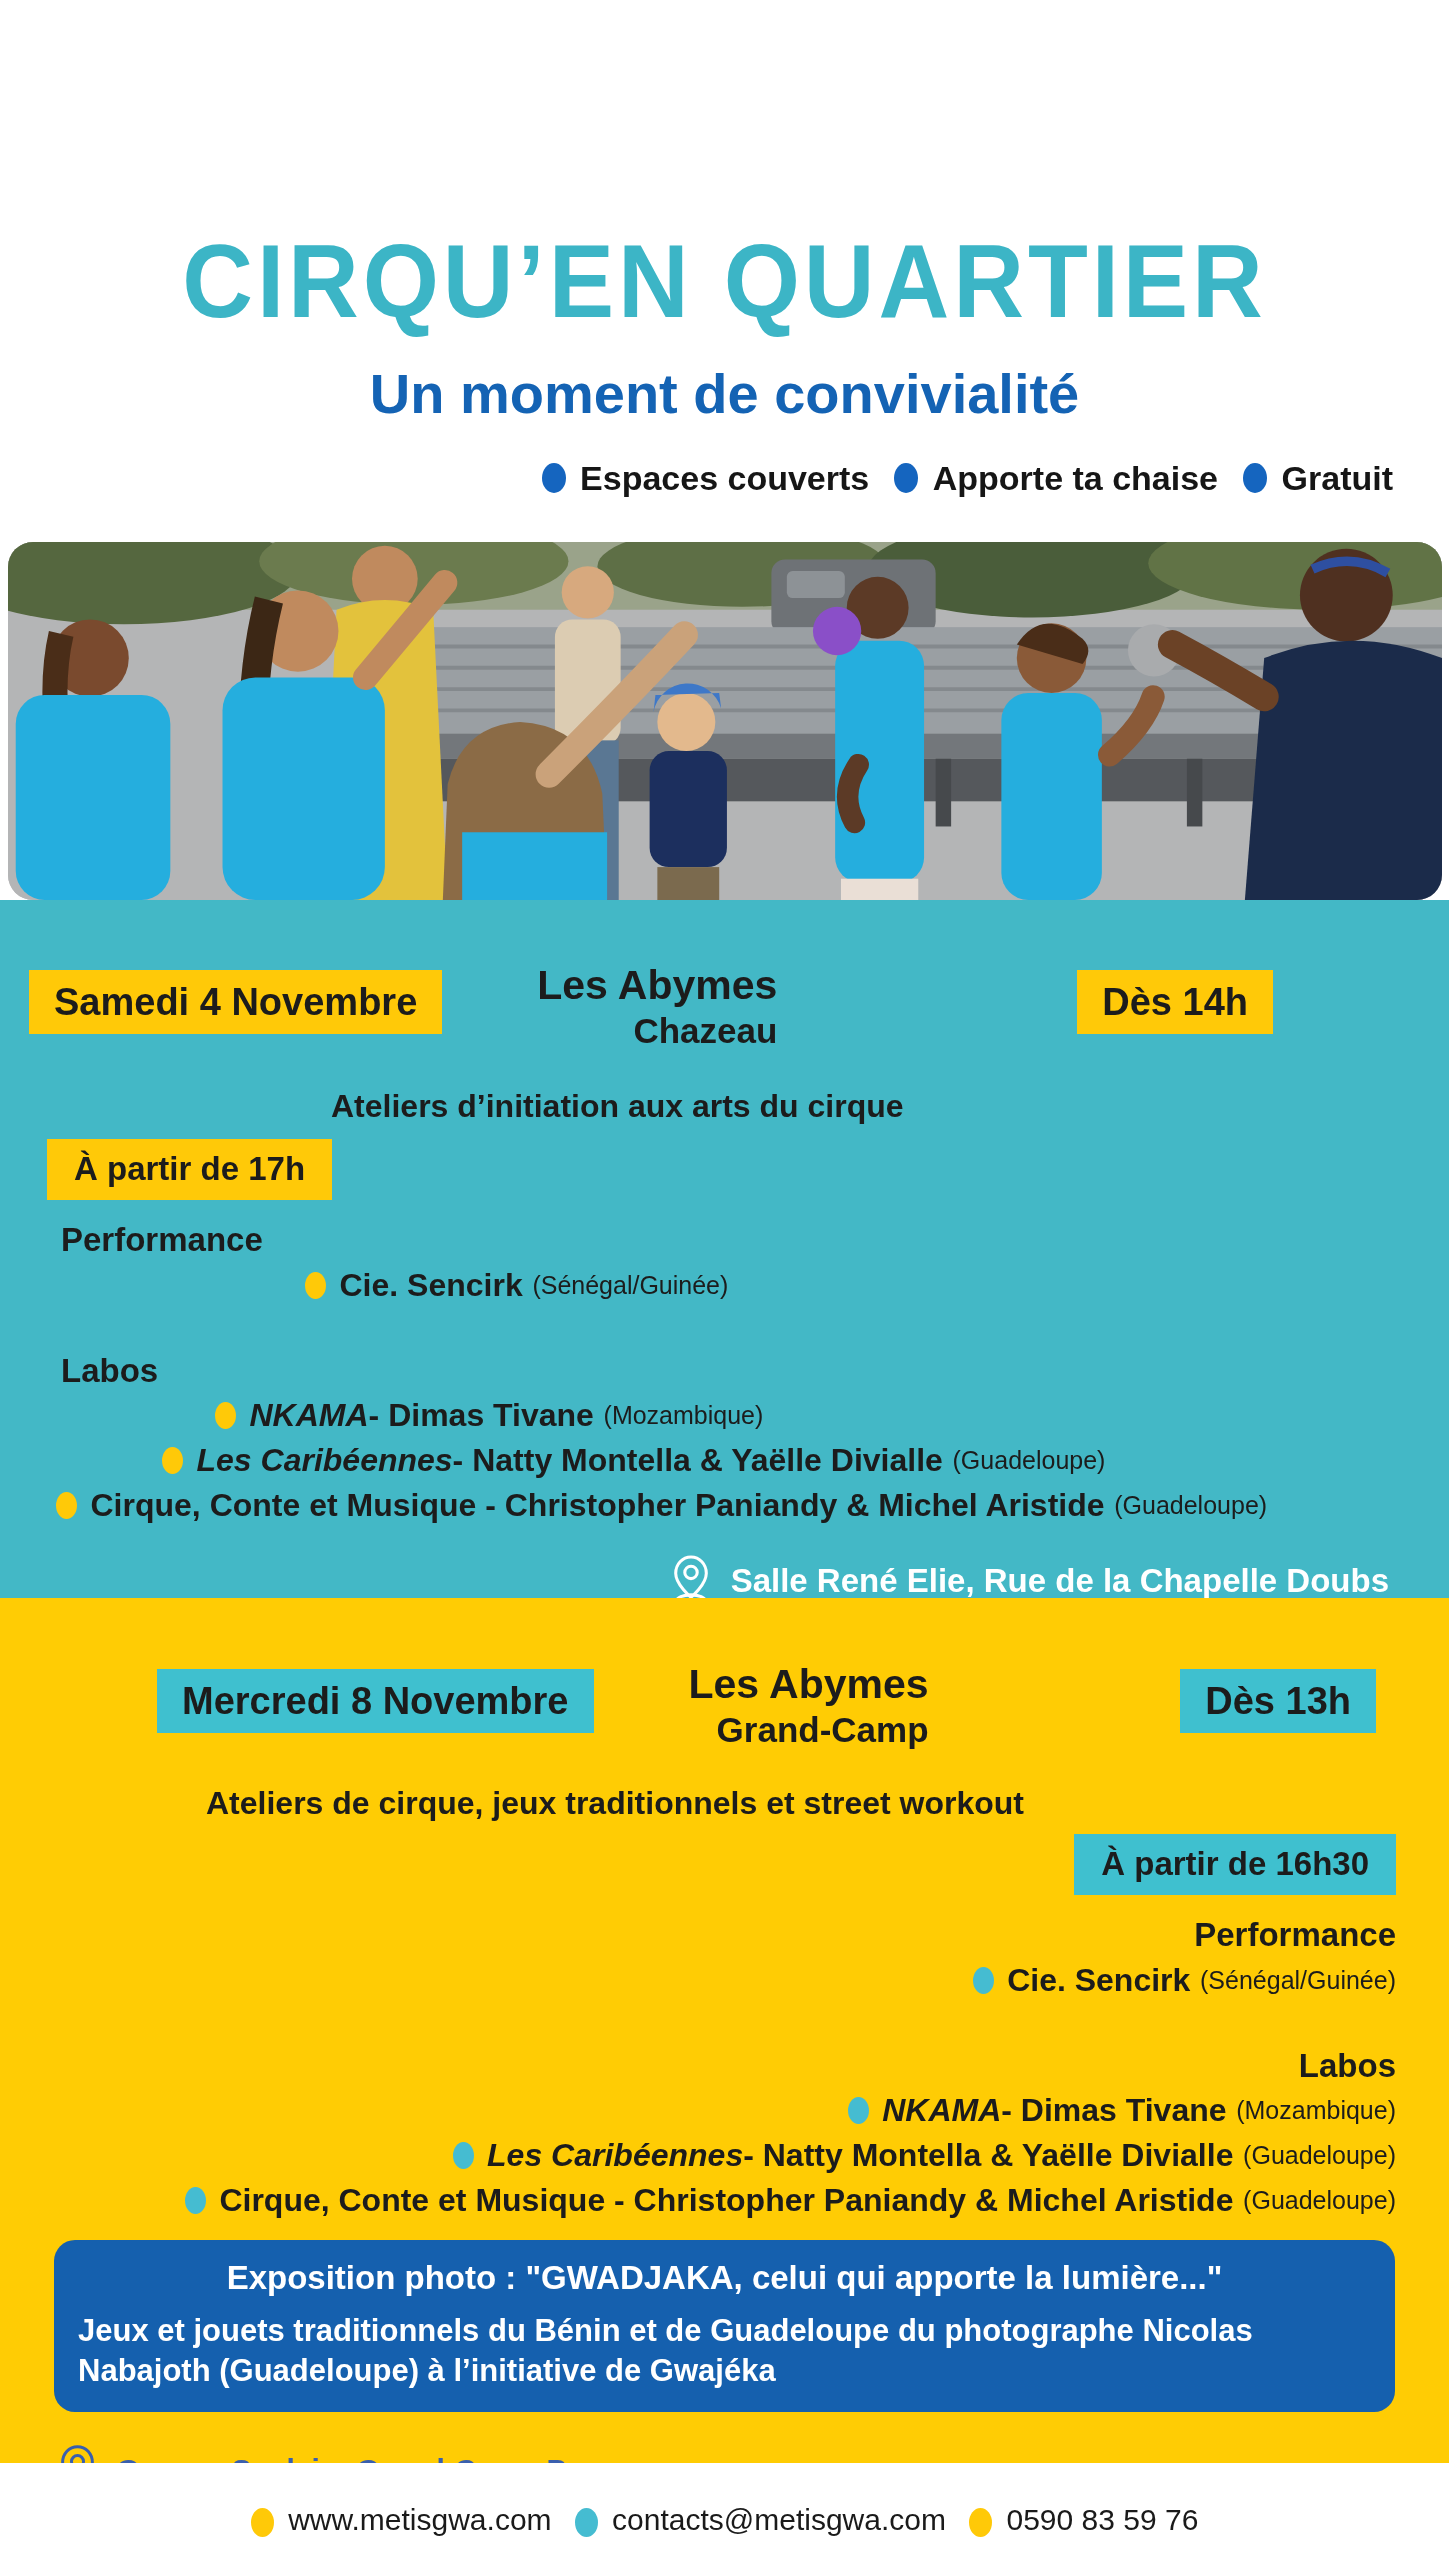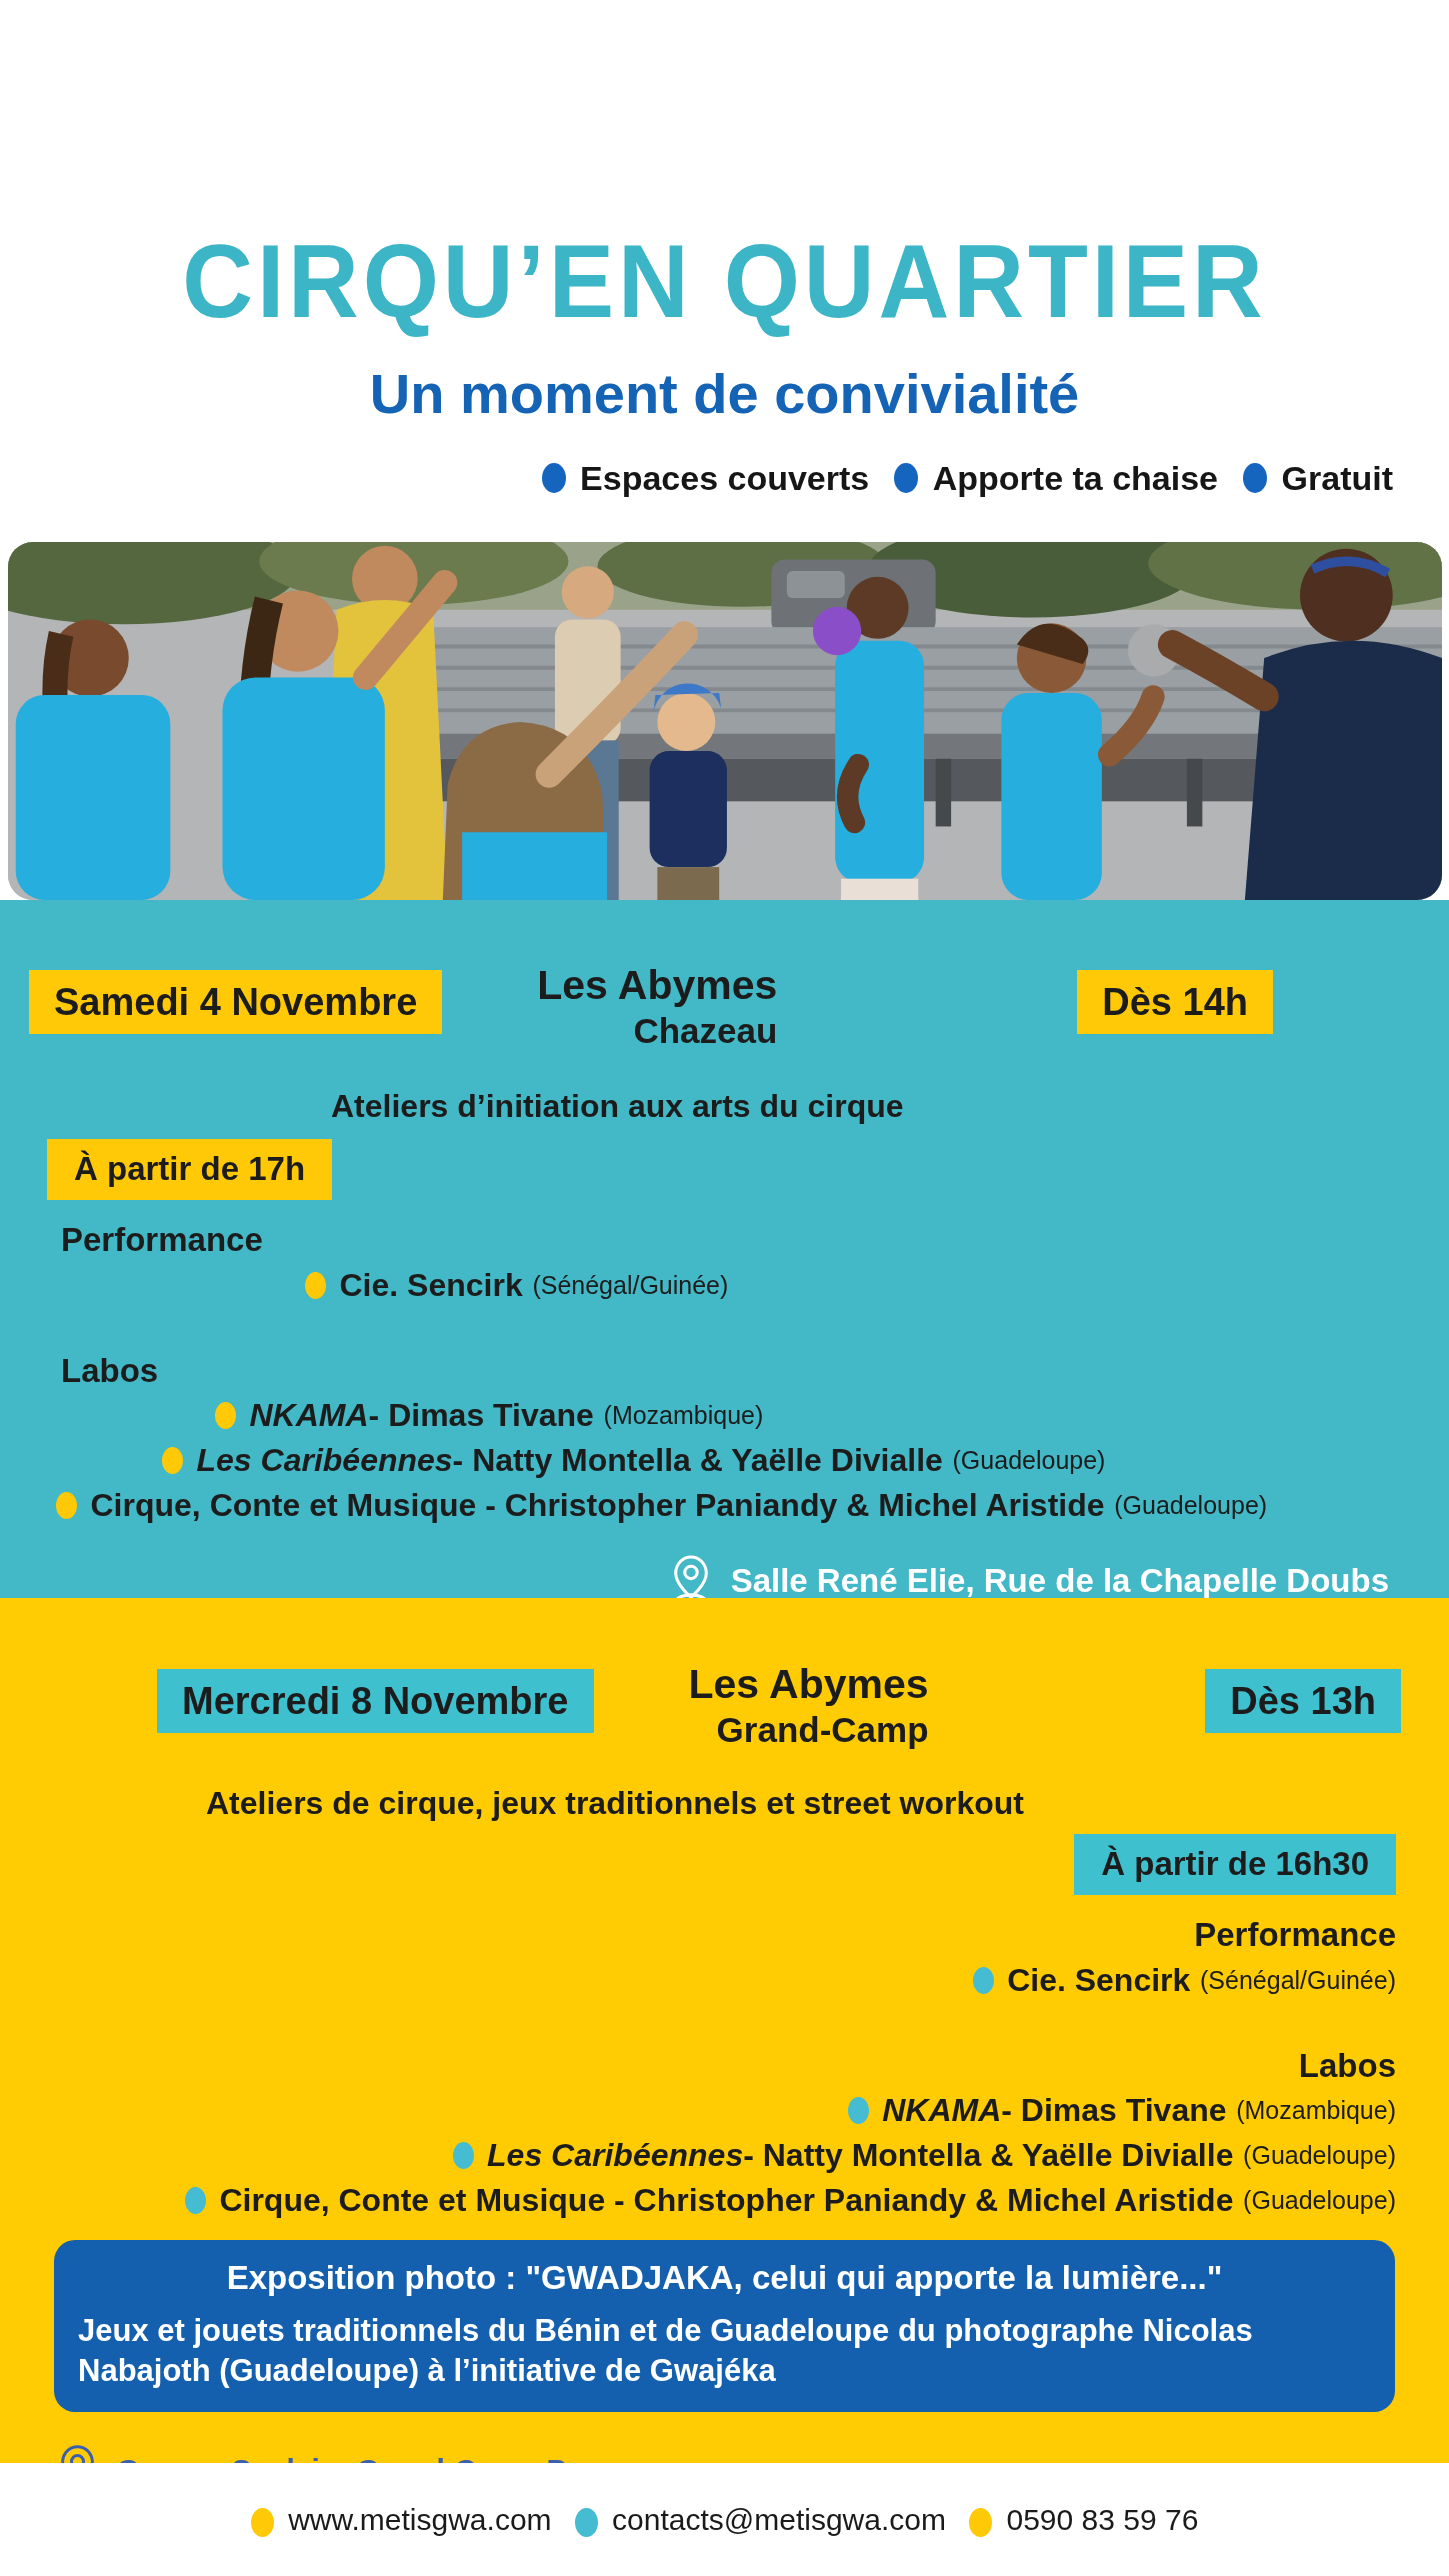--- a/index.html
+++ b/index.html
@@ -90,21 +90,21 @@
     color:#1c1c1c;
     white-space:nowrap;
   }
   .hl-yellow { background:#ffc908; }
   .hl-teal   { background:#3fc0cf; }
   .location { margin-left:95px; margin-top:-7.7px; }
   .location .city     { font-size:41px; font-weight:700; text-align:center; }
   .location .district { font-size:35px; font-weight:700; text-align:right; margin-top:1.9px; }
   .time-box-wrap { margin-left:auto; }
   .section-teal   .time-box-wrap { margin-right:176px; }
-  .section-yellow .time-box-wrap { margin-right:48px;  }
+  .section-yellow .time-box-wrap { margin-right:73px;  }
 
   .workshops { font-size:32px; font-weight:700; }
   .section-teal   .workshops { margin-top:37px; margin-left:331px; }
   .section-yellow .workshops { margin-top:35px; margin-left:206px; }
 
   .from-row { display:flex; }
   .from-row.right { justify-content:flex-end; padding-right:53px; }
   .section-teal   .from-row { margin-top:13.5px; padding-left:47px; }
   .section-yellow .from-row { margin-top:11.6px; }
   .from-box { padding:11.6px 27px; font-size:33px; font-weight:700; }

